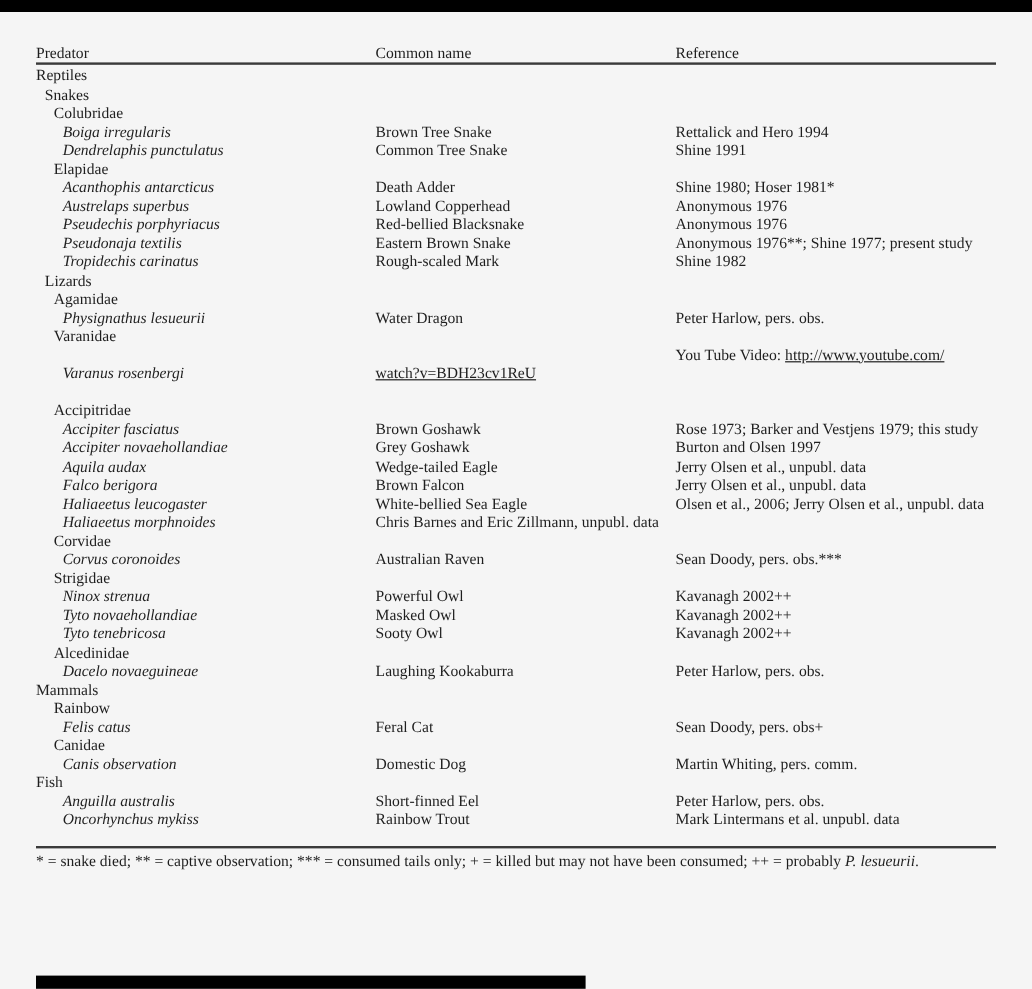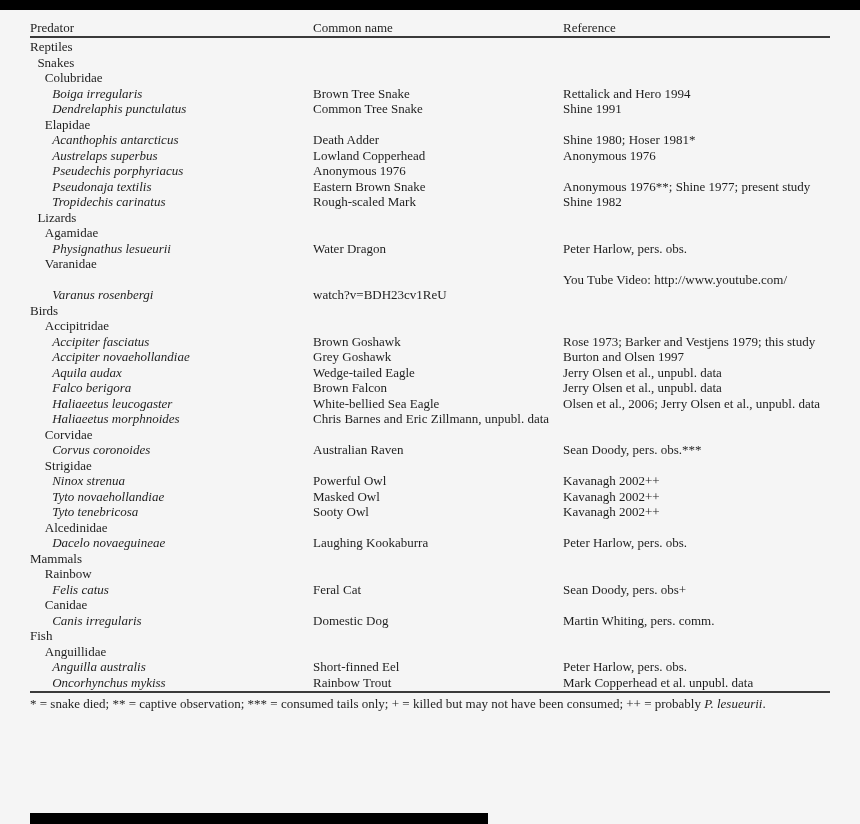--- a/index.html
+++ b/index.html
@@ -17,21 +17,21 @@
     position: absolute; left: 0; top: 0;
     width: 860px; height: 10px;
     background: var(--bar, #000);
   }
   .bar-bottom {
     position: absolute; left: 30px; top: 813px;
     width: 458px; height: 11px;
     background: var(--bar, #000);
   }
   .table-wrap {
-    position: absolute; left: 30px; top: 20px;
+    position: absolute; left: 30px; top: 36px;
     width: 800px;
   }
   .thead {
     display: grid;
     grid-template-columns: 283px 250px 1fr;
     height: 18px;
     padding-bottom: 2px;
     border-bottom: 2px solid var(--rule, #3a3a3a);
   }
   .thead .col { line-height: 16px; white-space: nowrap; }
@@ -39,26 +39,27 @@
   .trow {
     display: grid;
     grid-template-columns: 283px 250px 1fr;
     height: 15.5px;
     line-height: 15.5px;
     white-space: nowrap;
   }
   .col { overflow: visible; }
   .col.p.italic { font-style: italic; }
   .ref-link {
+    text-decoration: underline;
     color: var(--link, #1e1e1e);
     cursor: pointer;
   }
   .footnote {
     border-top: 2px solid var(--rule, #3a3a3a);
-    margin-top: 1px;
+    margin-top: 14px;
     padding-top: 3px;
     line-height: 15px;
     white-space: nowrap;
   }
   .footnote i { font-style: italic; }
 </style>
 </head>
 <body>
 
 <div class="bar-top"></div>
@@ -114,20 +115,21 @@
   </div>
 
   <div class="trow">
     <div class="col p italic" style="padding-left: 22.2px;">Austrelaps superbus</div>
     <div class="col c">Lowland Copperhead</div>
     <div class="col r"><span class="ref-text">Anonymous 1976</span></div>
   </div>
 
   <div class="trow">
     <div class="col p italic" style="padding-left: 22.2px;">Pseudechis porphyriacus</div>
+    <div class="col c">Red-bellied Blacksnake</div>
     <div class="col r"><span class="ref-text">Anonymous 1976</span></div>
   </div>
 
   <div class="trow">
     <div class="col p italic" style="padding-left: 22.2px;">Pseudonaja textilis</div>
     <div class="col c">Eastern Brown Snake</div>
     <div class="col r"><span class="ref-text">Anonymous 1976**; Shine 1977; present study</span></div>
   </div>
 
   <div class="trow">
@@ -166,21 +168,20 @@
     <div class="col c"></div>
     <div class="col r"><span class="ref-text">You Tube Video: </span><span class="ref-link">http://www.youtube.com/</span></div>
   </div>
 
   <div class="trow">
     <div class="col p italic" style="padding-left: 22.2px;">Varanus rosenbergi</div>
     <div class="col r"><span class="ref-text"></span><span class="ref-link">watch?v=BDH23cv1ReU</span></div>
   </div>
 
   <div class="trow">
-    <div class="col p" style="padding-left: 0px;">Birds</div>
     <div class="col c"></div>
     <div class="col r"><span class="ref-text"></span></div>
   </div>
 
   <div class="trow">
     <div class="col p" style="padding-left: 14.8px;">Accipitridae</div>
     <div class="col c"></div>
     <div class="col r"><span class="ref-text"></span></div>
   </div>
 
@@ -285,46 +286,41 @@
     <div class="col r"><span class="ref-text">Sean Doody, pers. obs+</span></div>
   </div>
 
   <div class="trow">
     <div class="col p" style="padding-left: 14.8px;">Canidae</div>
     <div class="col c"></div>
     <div class="col r"><span class="ref-text"></span></div>
   </div>
 
   <div class="trow">
-    <div class="col p italic" style="padding-left: 22.2px;">Canis irregularis</div>
+    <div class="col p italic" style="padding-left: 22.2px;">Canis observation</div>
     <div class="col c">Domestic Dog</div>
     <div class="col r"><span class="ref-text">Martin Whiting, pers. comm.</span></div>
   </div>
 
   <div class="trow">
     <div class="col p" style="padding-left: 0px;">Fish</div>
     <div class="col c"></div>
     <div class="col r"><span class="ref-text"></span></div>
   </div>
 
-  <div class="trow">
-    <div class="col p" style="padding-left: 14.8px;">Anguillidae</div>
-    <div class="col c"></div>
-    <div class="col r"><span class="ref-text"></span></div>
-  </div>
 
   <div class="trow">
     <div class="col p italic" style="padding-left: 22.2px;">Anguilla australis</div>
     <div class="col c">Short-finned Eel</div>
     <div class="col r"><span class="ref-text">Peter Harlow, pers. obs.</span></div>
   </div>
 
   <div class="trow">
     <div class="col p italic" style="padding-left: 22.2px;">Oncorhynchus mykiss</div>
     <div class="col c">Rainbow Trout</div>
-    <div class="col r"><span class="ref-text">Mark Copperhead et al. unpubl. data</span></div>
+    <div class="col r"><span class="ref-text">Mark Lintermans et al. unpubl. data</span></div>
   </div>
 </div>
 
   <div class="footnote"><span>* = snake died; ** = captive observation; *** = consumed tails only; + = killed but may not have been consumed; ++ = probably </span><i>P. lesueurii</i><span>.</span></div>
 </div>
 
 <div class="bar-bottom"></div>
 
 </body></html>

